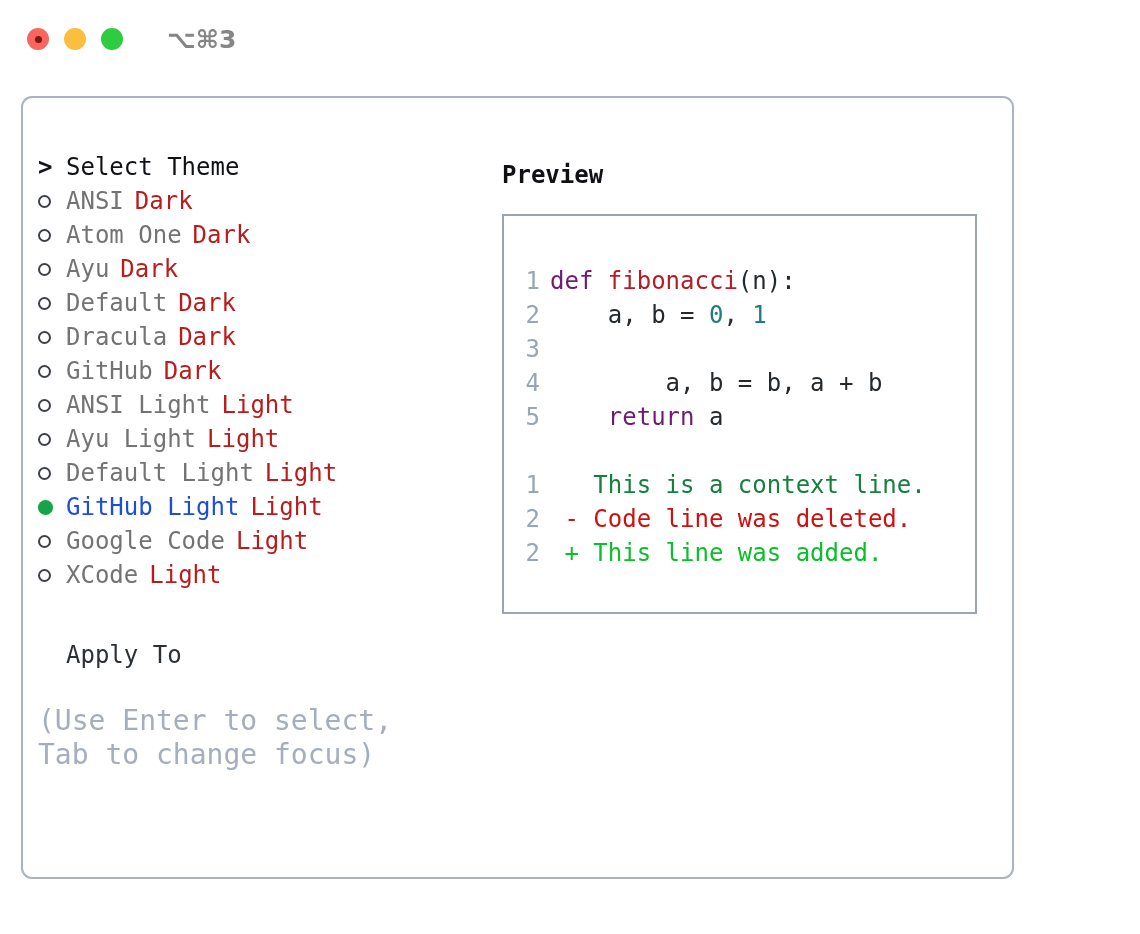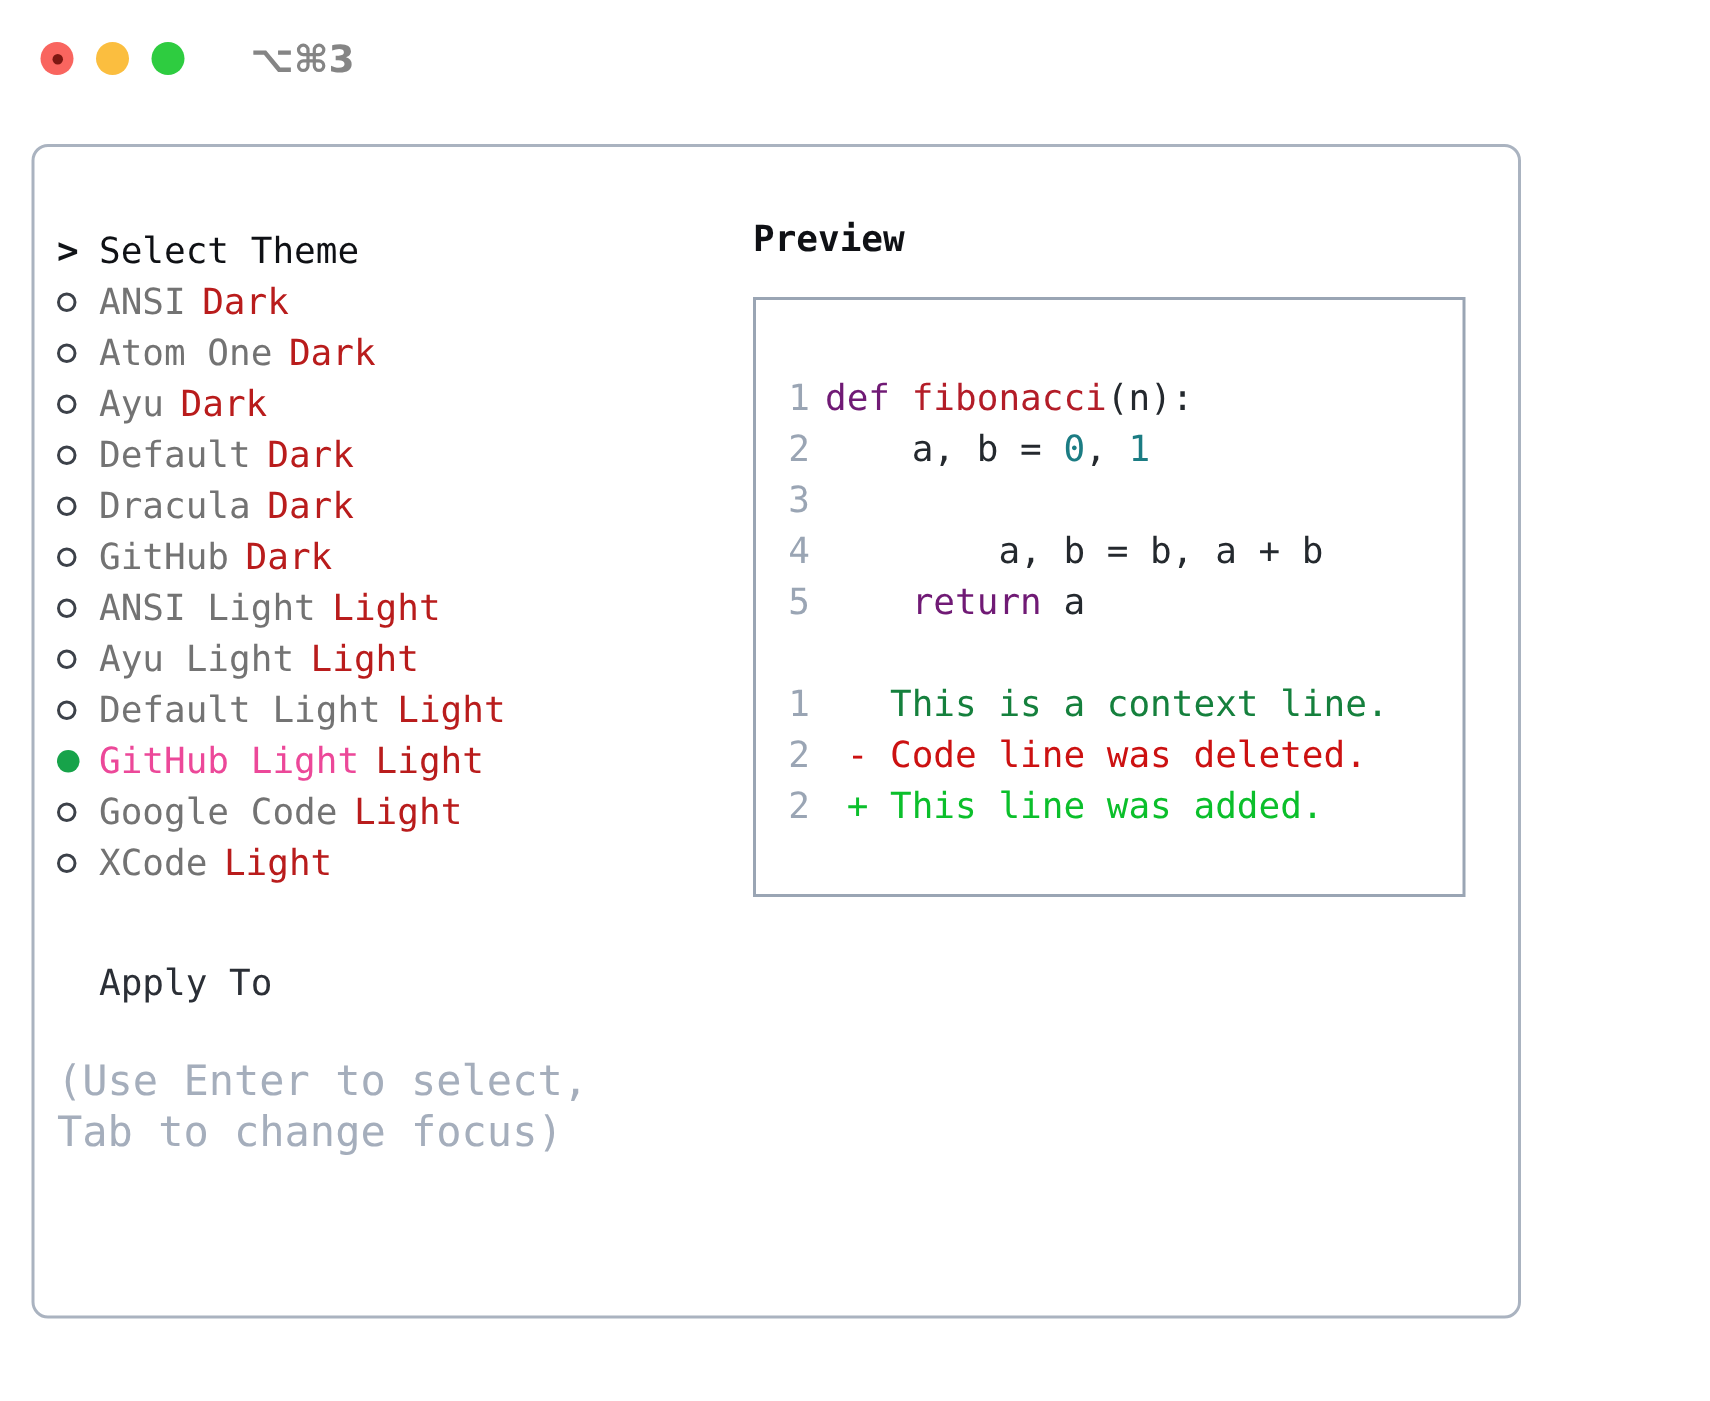--- a/index.html
+++ b/index.html
@@ -138,21 +138,21 @@
 
   .label-head {
     font-weight: normal;
     color: #0f1115;
     font-size: 24px;
   }
   .label-name {
     color: #737373;
   }
   .label-name.selected {
-    color: #ec4899;
+    color: #1d4ed8;
   }
   .label-variant {
     color: #b91c1c;
     margin-left: 11px;
   }
   .label-plain {
     color: #2b2f36;
   }
 
   .section-gap { height: 46px; }
@@ -163,21 +163,21 @@
     font-size: 28px;
     line-height: 34px;
     width: 400px;
     white-space: pre-wrap;
   }
 
   
   .right-col {
     position: absolute;
     left: 479px;
-    top: 44px;
+    top: 60px;
     width: 490px;
   }
   .preview-head {
     font-size: 24px;
     font-weight: bold;
     color: #0f1115;
     line-height: 34px;
     margin-bottom: 22px;
   }
   .preview-box {

